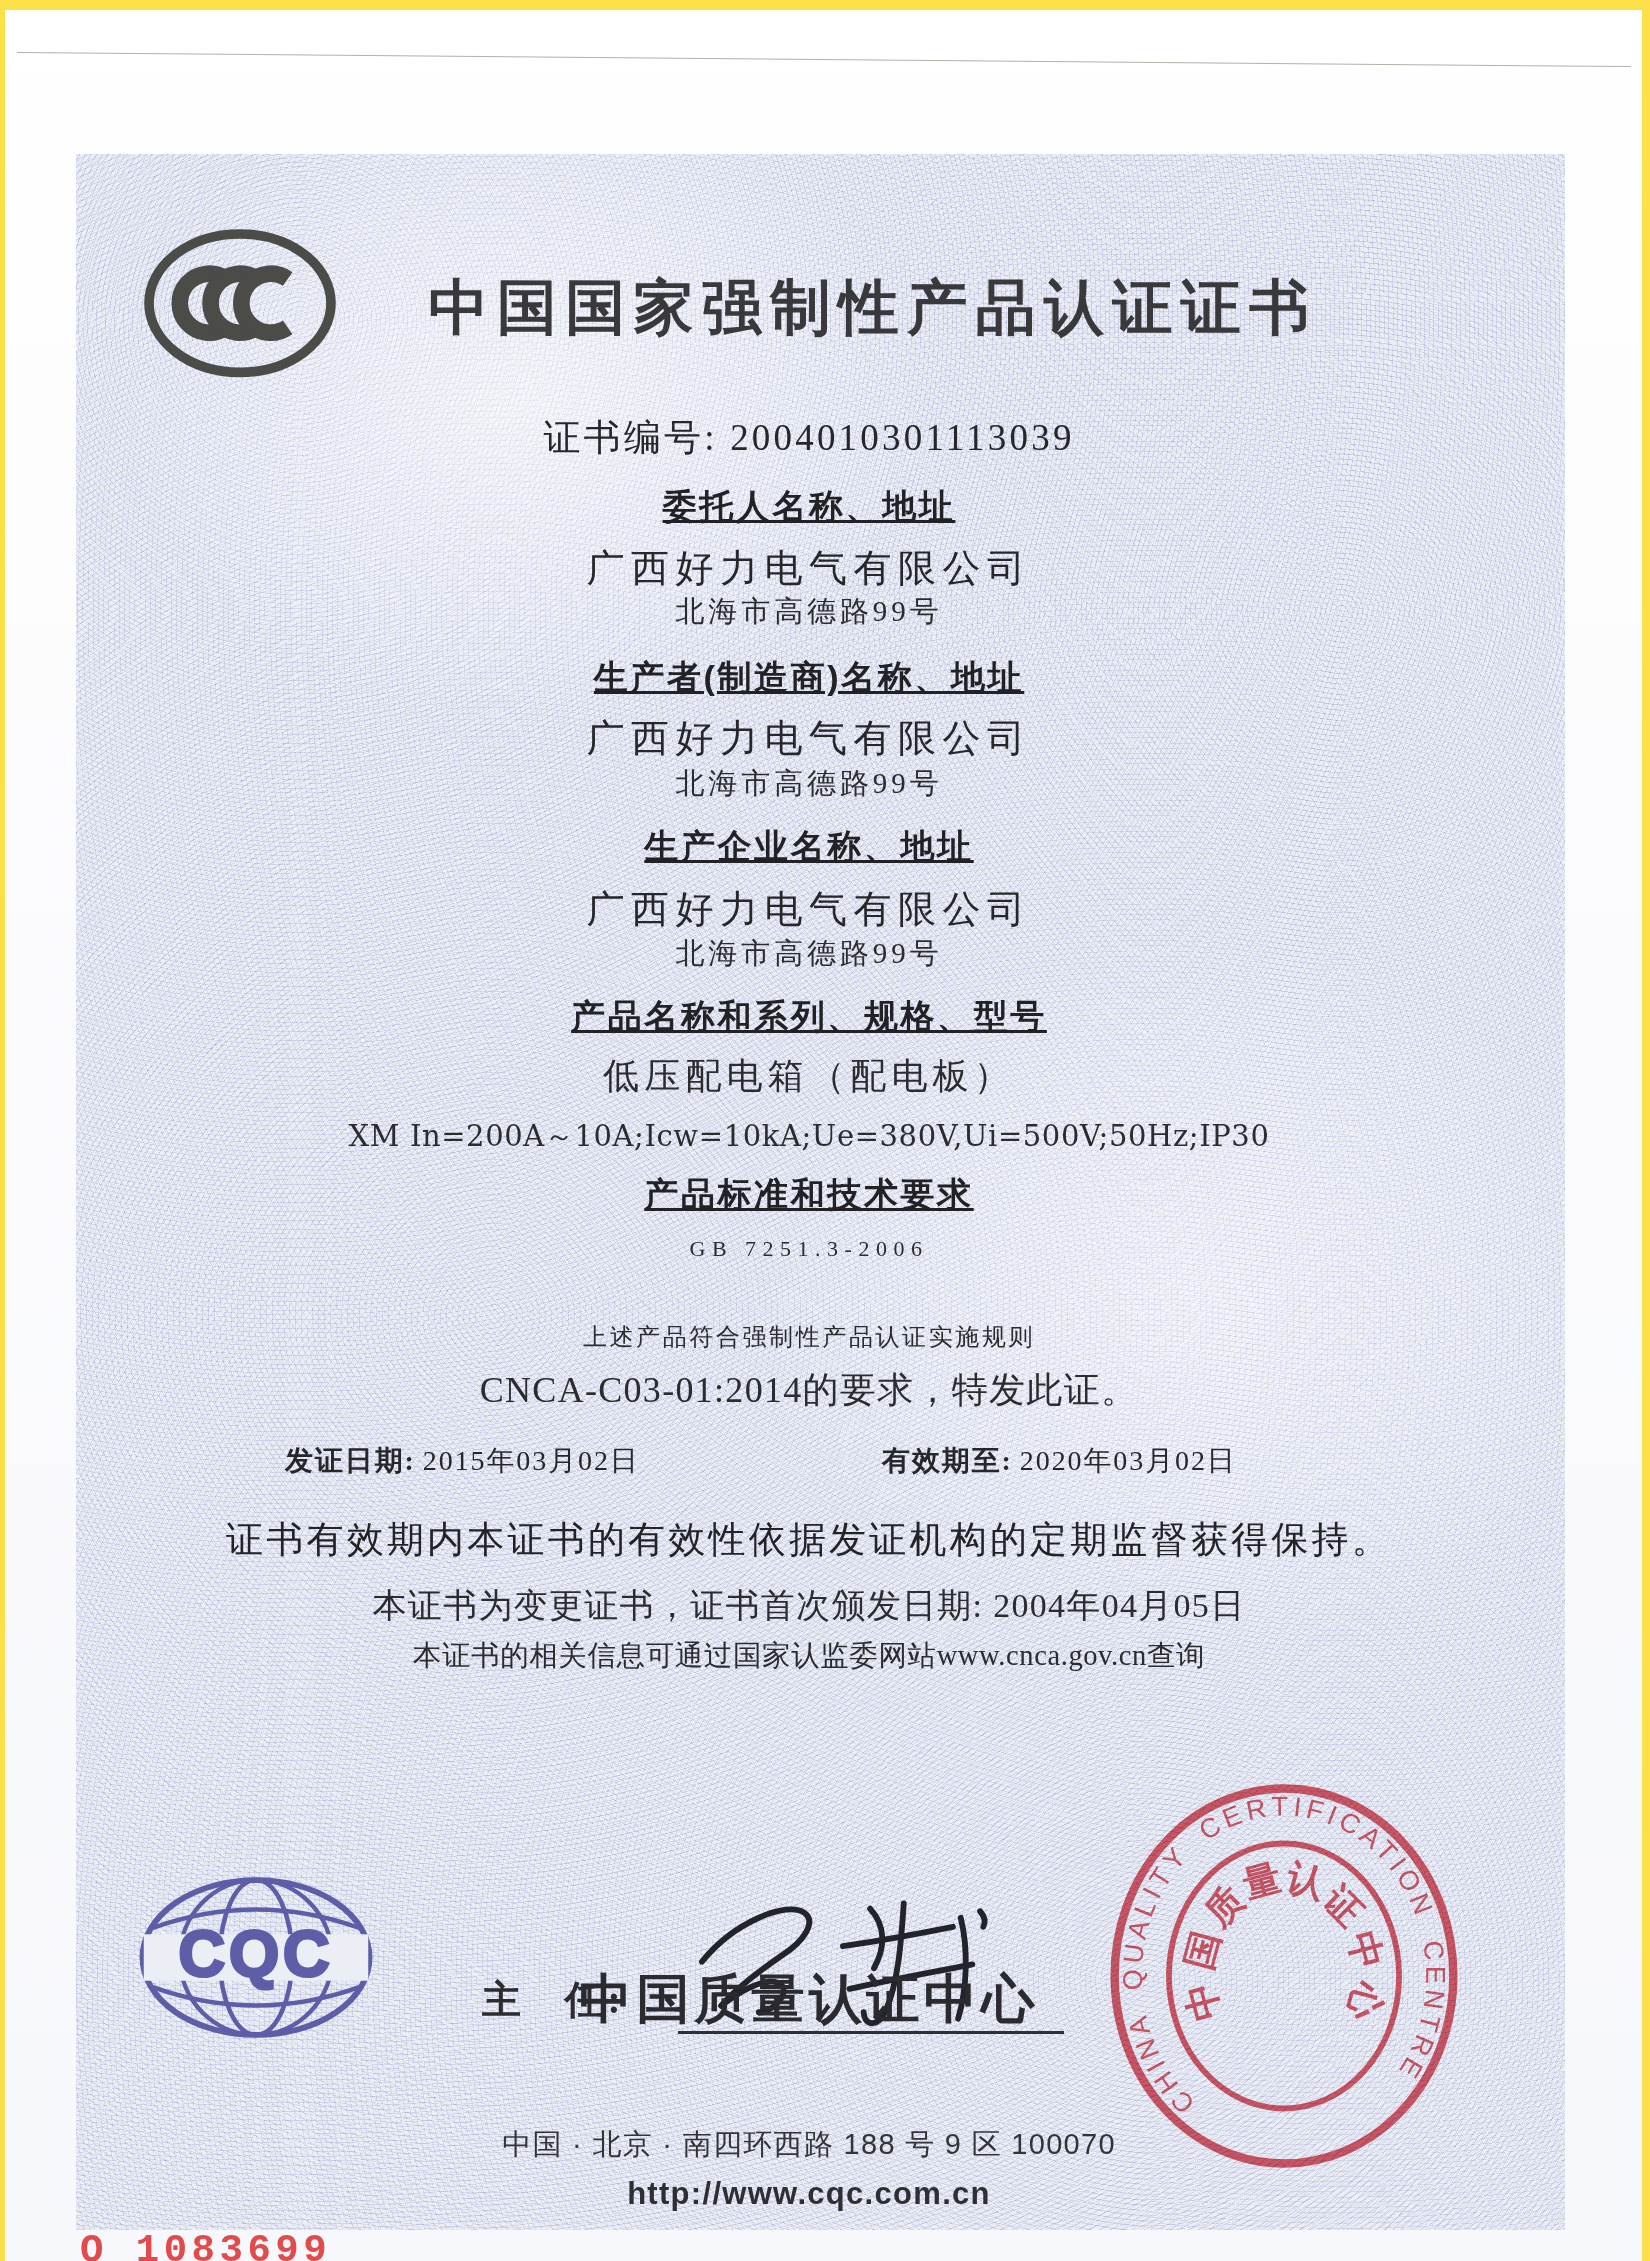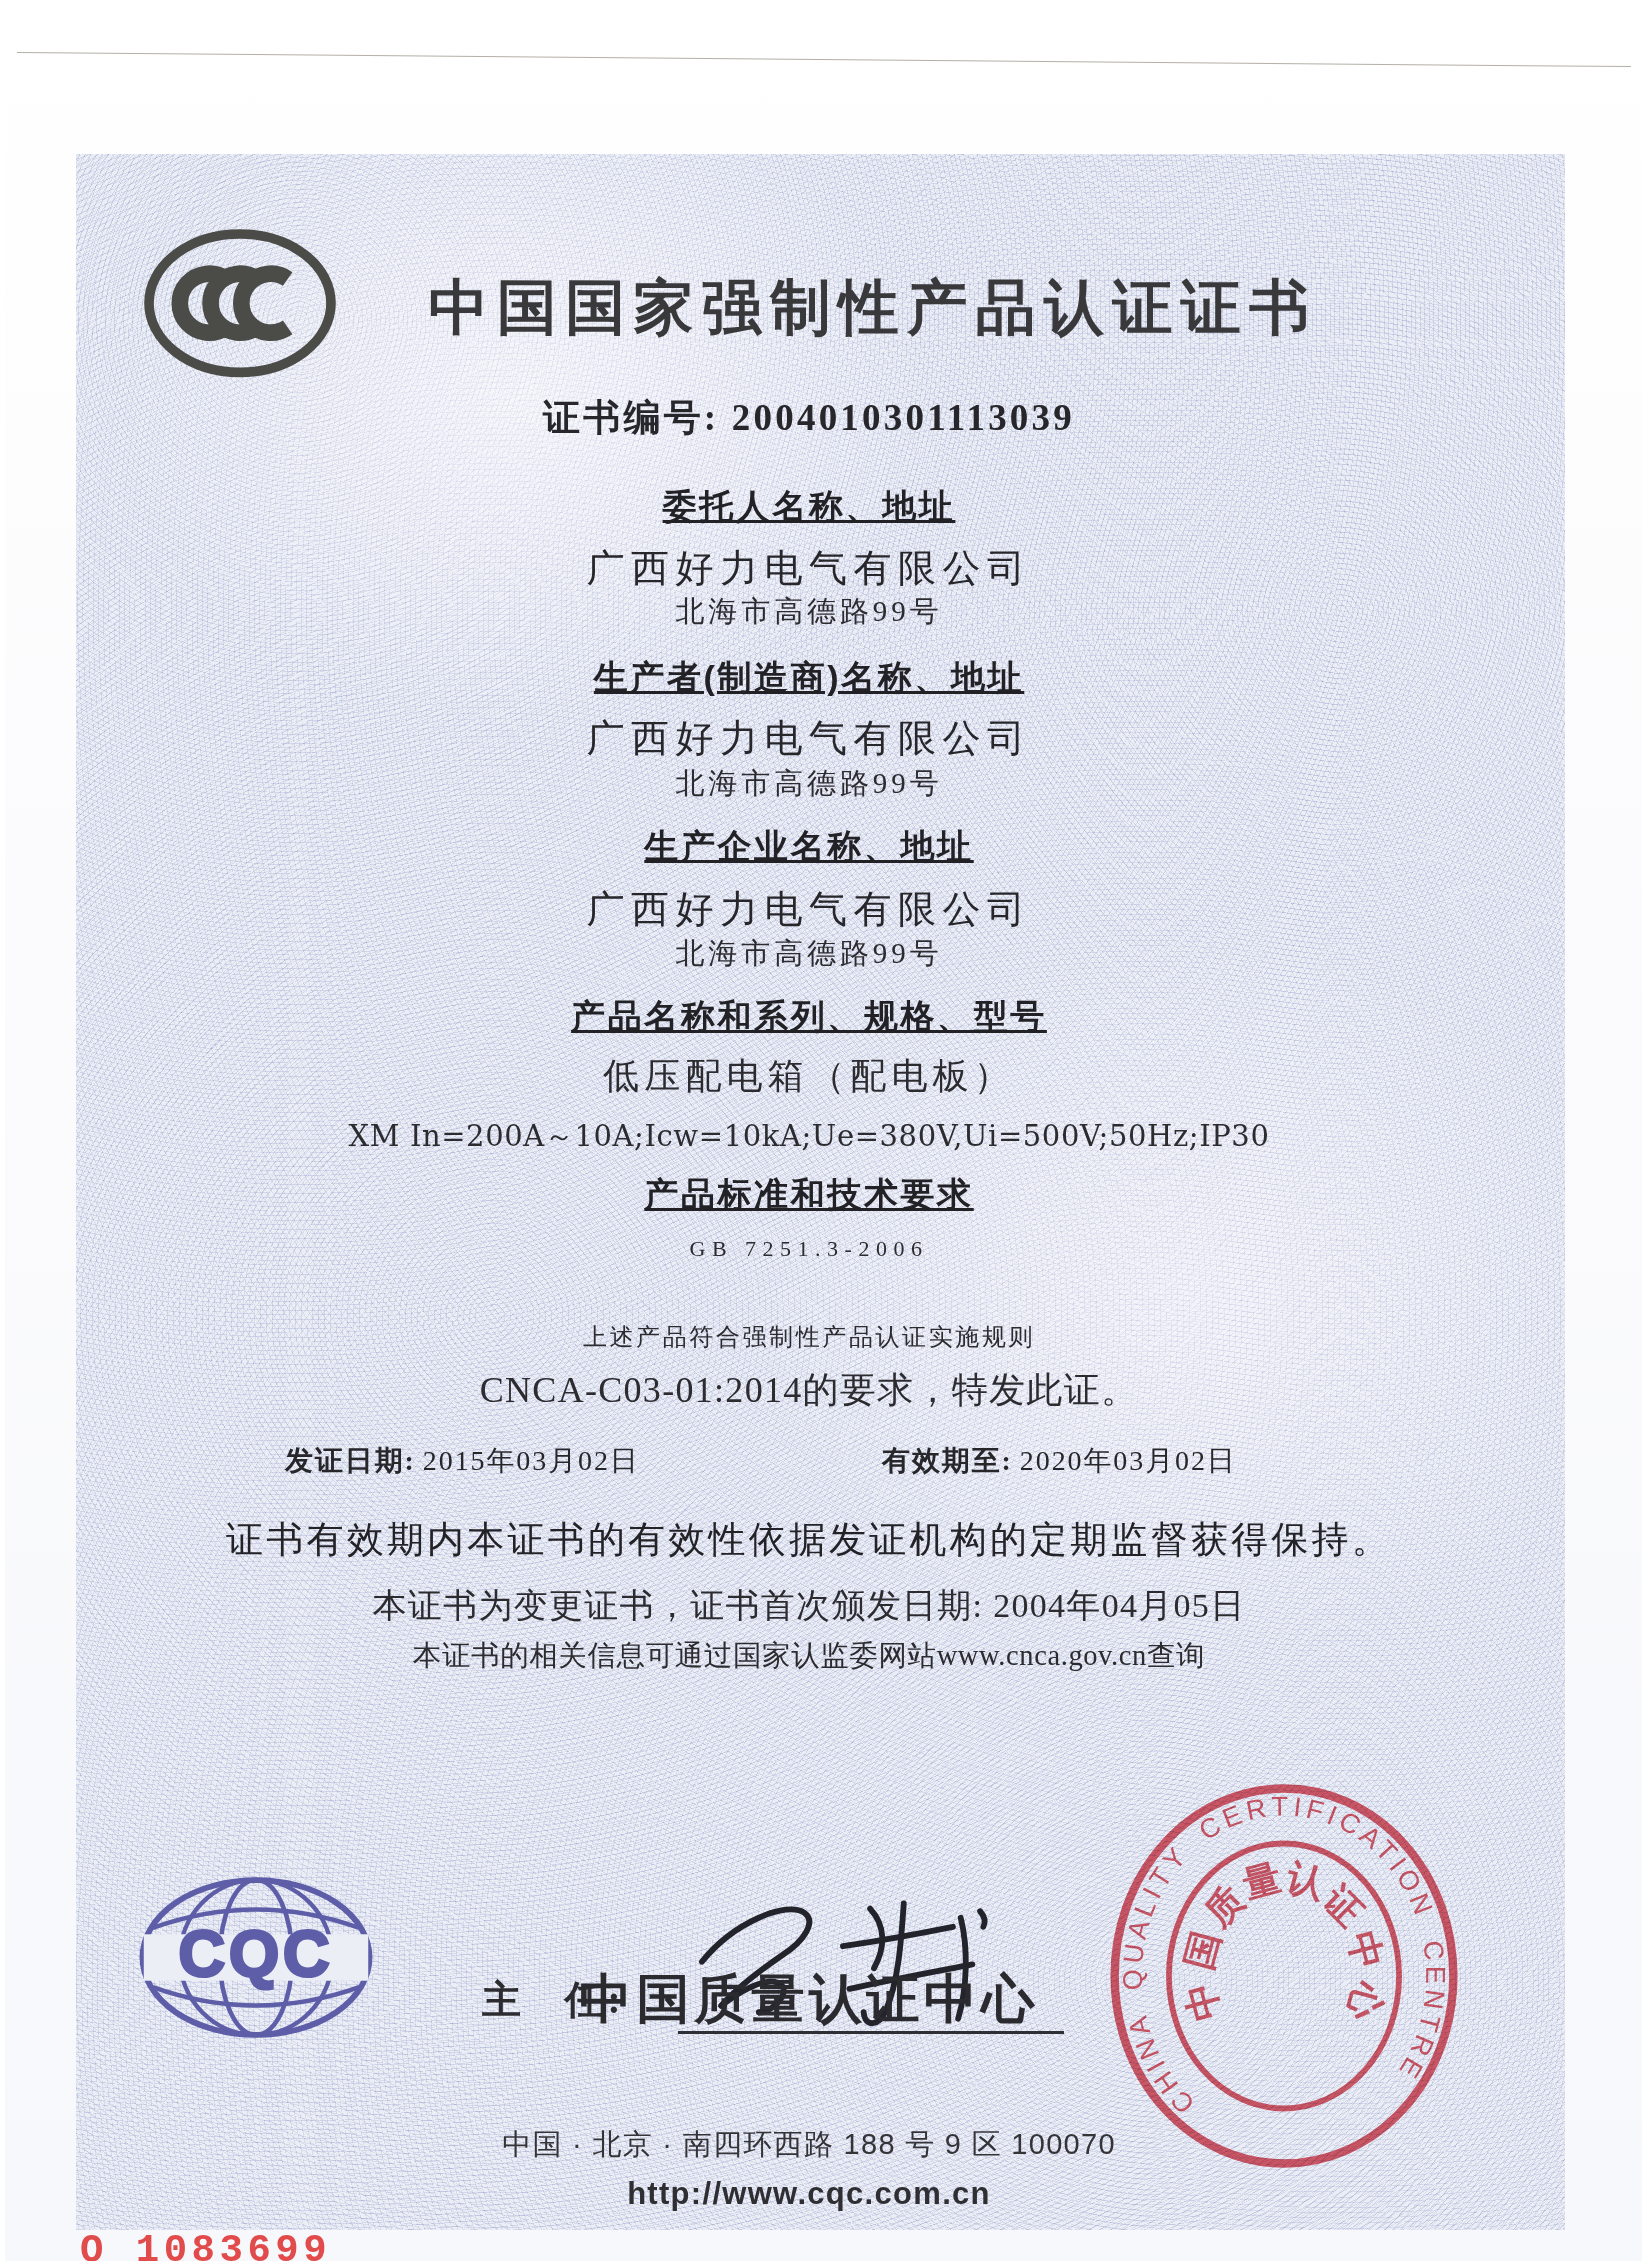--- a/index.html
+++ b/index.html
@@ -1,35 +1,35 @@
 <!DOCTYPE html>
 <html style="font-size:10.3px"><head>
 <meta charset="utf-8">
 <style>
   html,body{margin:0;padding:0;background:#0d0d0d;}
-  #page{position:relative;width:1651px;height:2261px;overflow:hidden;background:#ffffff;
+  #page{position:relative;width:1651px;height:2261px;overflow:hidden;background:#fde047;
         font-family:"Liberation Serif","DejaVu Serif",serif;color:#2b2b30;}
   .paper{position:absolute;left:5.2px;top:10.3px;right:9px;bottom:0;
          background:linear-gradient(180deg,#ffffff 0%,#fbfbfd 40%,#f7f8fb 100%);}
   .page-edge{position:absolute;left:17px;top:52px;width:1614px;height:0;
              border-top:1.9px solid rgba(118,110,94,.55);transform:rotate(0.5deg);transform-origin:left center;}
   .guilloche{position:absolute;left:76px;top:154px;width:1489px;height:2076px;
     background-color:#eceef6;
     background-image:
       radial-gradient(582px 453px at 30% 12%,rgba(255,255,255,.55),rgba(255,255,255,0) 70%),
       radial-gradient(647px 517px at 75% 55%,rgba(255,255,255,.4),rgba(255,255,255,0) 70%),
       repeating-radial-gradient(circle at 15% 8%,rgba(88,104,170,.17) 0 0.8px,rgba(0,0,0,0) 0.8px 4.5px),
       repeating-radial-gradient(circle at 85% 22%,rgba(88,104,170,.14) 0 0.8px,rgba(0,0,0,0) 0.8px 5.2px),
       repeating-radial-gradient(circle at 28% 56%,rgba(88,104,170,.14) 0 0.8px,rgba(0,0,0,0) 0.8px 5.8px),
       repeating-radial-gradient(circle at 72% 88%,rgba(88,104,170,.14) 0 0.8px,rgba(0,0,0,0) 0.8px 5.2px);}
   .cline{position:absolute;left:78px;width:1462px;text-align:center;white-space:nowrap;}
   .hei{font-family:"Liberation Sans","DejaVu Sans",sans-serif;}
   .title{top:268px;font-size:60px;font-weight:bold;letter-spacing:8.4px;color:#39393b;
          left:388px;width:970px;}
-  .certno{top:393px;font-size:37px;font-weight:bold;letter-spacing:3.2px;color:#26262b;}
+  .certno{top:413px;font-size:37px;font-weight:normal;letter-spacing:3.2px;color:#26262b;}
   .sec-label{font-size:34px;font-weight:bold;letter-spacing:2.6px;color:#222226;text-decoration:underline;}
   .company{font-size:38px;letter-spacing:6.5px;color:#26262b;}
   .addr{font-size:29px;letter-spacing:3.9px;color:#2b2b30;}
   .s1l{top:484px;}  .s1c{top:543px;}  .s1a{top:592px;}
   .s2l{top:655px;} .s2c{top:713px;} .s2a{top:764px;}
   .s3l{top:824px;} .s3c{top:884px;} .s3a{top:934px;}
   .s4l{top:994px;}
   .pname{top:1052px;font-size:36px;letter-spacing:5.2px;}
   .pspec{top:1117px;font-size:29px;letter-spacing:0.6px;font-family:"DejaVu Serif","Liberation Serif",serif;}
   .s5l{top:1172px;}

